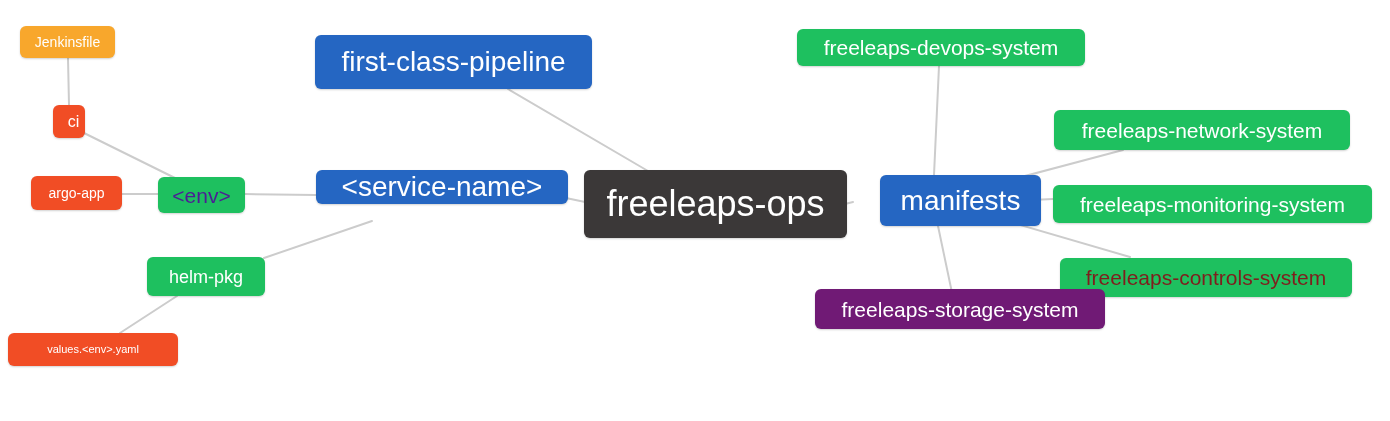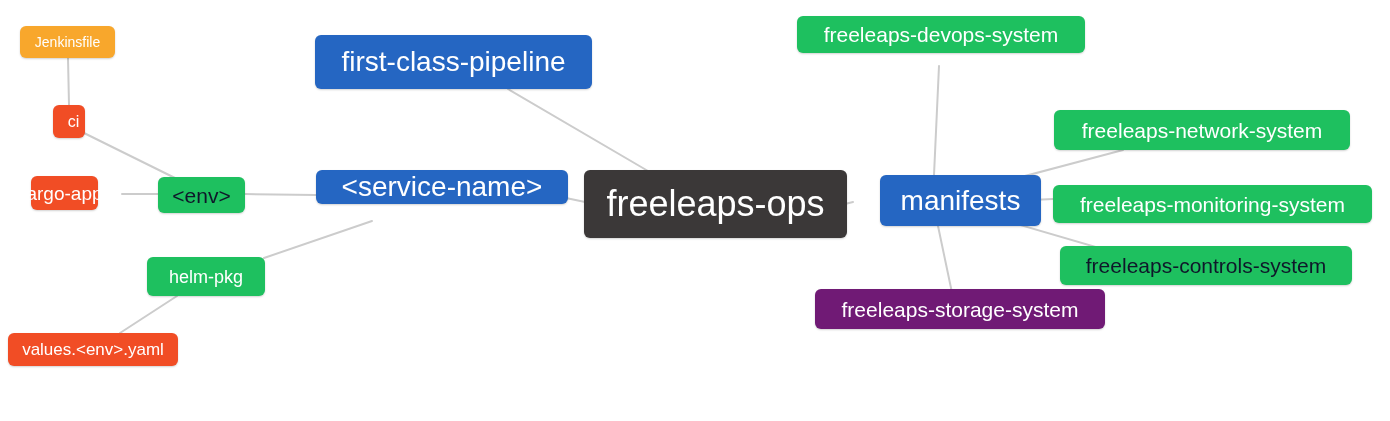--- a/index.html
+++ b/index.html
@@ -54,26 +54,26 @@
       <line x1="845" y1="204" x2="853" y2="202" stroke="#cccccc" stroke-width="2" stroke-linecap="round"></line>
       <line x1="934" y1="175" x2="939" y2="66" stroke="#cccccc" stroke-width="2" stroke-linecap="round"></line>
       <line x1="1010" y1="180" x2="1123" y2="150" stroke="#cccccc" stroke-width="2" stroke-linecap="round"></line>
       <line x1="1011" y1="201" x2="1053" y2="199" stroke="#cccccc" stroke-width="2" stroke-linecap="round"></line>
       <line x1="1010" y1="222" x2="1130" y2="257" stroke="#cccccc" stroke-width="2" stroke-linecap="round"></line>
       <line x1="938" y1="226" x2="955" y2="307" stroke="#cccccc" stroke-width="2" stroke-linecap="round"></line>
     </svg>
 
 <div class="node" style="left: 20px; top: 26px; width: 95px; height: 32px; font-size: 14px; background: rgb(248, 167, 44); color: rgb(255, 255, 255);">Jenkinsfile</div>
     <div class="node" style="left: 53px; top: 105px; width: 32px; height: 33px; font-size: 16px; background: rgb(241, 77, 37); color: rgb(255, 255, 255); padding-left: 9px;">ci</div>
-    <div class="node" style="left: 31px; top: 176px; width: 67px; height: 34px; font-size: 19px; background: rgb(241, 77, 37); color: rgb(255, 255, 255);">argo-app</div>
-    <div class="node" style="left: 158px; top: 177px; width: 87px; height: 36px; font-size: 21px; background: rgb(30, 192, 95); color: #0f172a; text-align: center;">&lt;env&gt;</div>
+    <div class="node" style="left: 31px; top: 176px; width: 91px; height: 34px; font-size: 14px; background: rgb(241, 77, 37); color: rgb(255, 255, 255);">argo-app</div>
+    <div class="node" style="left: 158px; top: 177px; width: 87px; height: 36px; font-size: 21px; background: rgb(30, 192, 95); color: #4c1d95; text-align: center;">&lt;env&gt;</div>
     <div class="node" style="left: 147px; top: 257px; width: 118px; height: 39px; font-size: 18px; background: rgb(30, 192, 95); color: rgb(255, 255, 255);">helm-pkg</div>
-    <div class="node" style="left: 8px; top: 333px; width: 170px; height: 33px; font-size: 17px; background: rgb(241, 77, 37); color: rgb(255, 255, 255);">values.&lt;env&gt;.yaml</div>
+    <div class="node" style="left: 8px; top: 333px; width: 170px; height: 33px; font-size: 11px; background: rgb(241, 77, 37); color: rgb(255, 255, 255);">values.&lt;env&gt;.yaml</div>
     <div class="node" style="left: 315px; top: 35px; width: 277px; height: 54px; font-size: 28px; background: rgb(37, 102, 194); color: rgb(255, 255, 255);">first-class-pipeline</div>
     <div class="node" style="left: 316px; top: 170px; width: 252px; height: 34px; font-size: 28px; background: rgb(37, 102, 194); color: rgb(255, 255, 255);">&lt;service-name&gt;</div>
     <div class="node" style="left: 584px; top: 170px; width: 263px; height: 68px; font-size: 36px; background: rgb(59, 56, 56); color: rgb(255, 255, 255);">freeleaps-ops</div>
     <div class="node" style="left: 851px; top: 175px; width: 161px; height: 51px; font-size: 28px; background: rgb(37, 102, 194); color: rgb(255, 255, 255); margin-left: 29px;">manifests</div>
-    <div class="node" style="left: 797px; top: 16px; width: 288px; height: 37px; font-size: 21px; background: rgb(30, 192, 95); color: rgb(255, 255, 255);">freeleaps-devops-system</div>
+    <div class="node" style="left: 797px; top: 29px; width: 288px; height: 37px; font-size: 21px; background: rgb(30, 192, 95); color: rgb(255, 255, 255);">freeleaps-devops-system</div>
     <div class="node" style="left: 1054px; top: 110px; width: 296px; height: 40px; font-size: 21px; background: rgb(30, 192, 95); color: rgb(255, 255, 255);">freeleaps-network-system</div>
     <div class="node" style="left: 1053px; top: 185px; width: 319px; height: 38px; font-size: 21px; background: rgb(30, 192, 95); color: rgb(255, 255, 255);">freeleaps-monitoring-system</div>
-    <div class="node" style="left: 1060px; top: 246px; width: 292px; height: 39px; font-size: 21px; background: rgb(30, 192, 95); color: #0f172a;">freeleaps-controls-system</div>
+    <div class="node" style="left: 1060px; top: 258px; width: 292px; height: 39px; font-size: 21px; background: rgb(30, 192, 95); color: #7f1d1d;">freeleaps-controls-system</div>
     <div class="node" style="left: 815px; top: 289px; width: 290px; height: 40px; font-size: 21px; background: #701a75; color: rgb(255, 255, 255);">freeleaps-storage-system</div>
   </div>
 
 </body></html>

